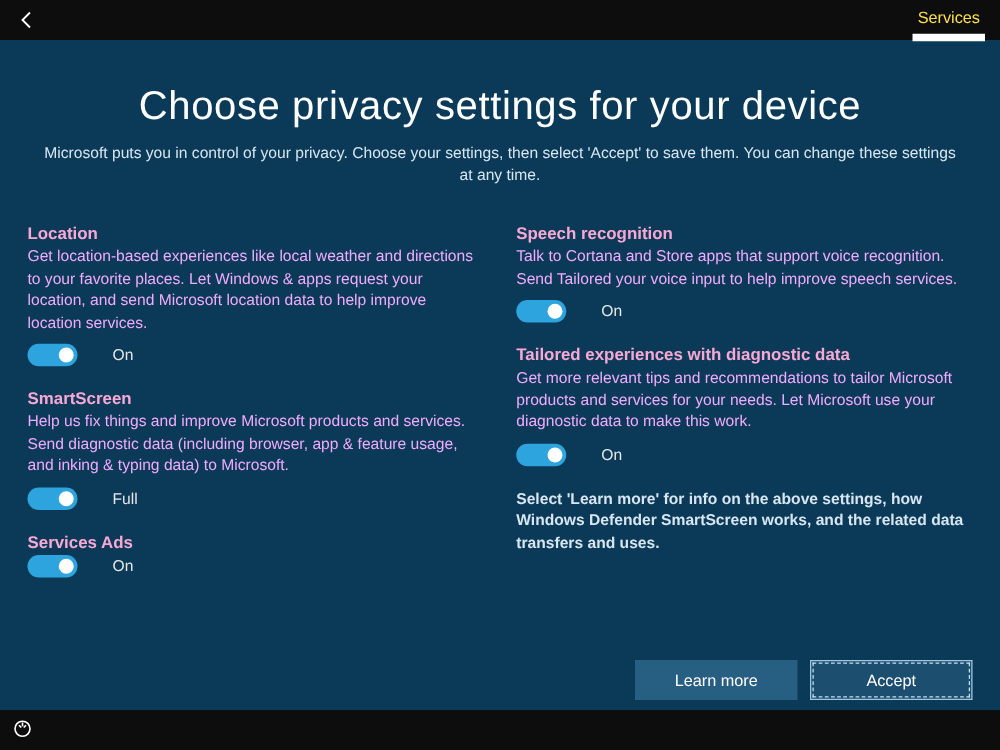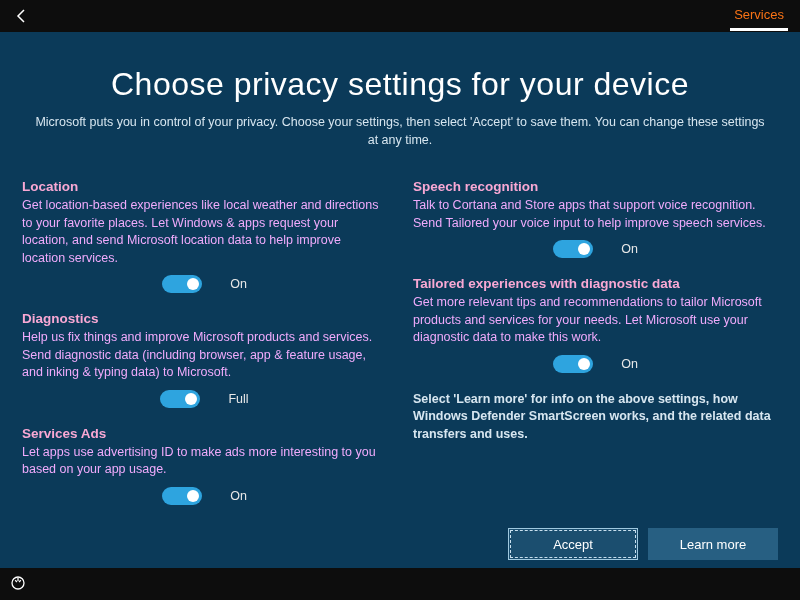--- a/index.html
+++ b/index.html
@@ -1,28 +1,28 @@
 <!DOCTYPE html>
 <html><head>
   <meta charset="utf-8">
   <style>
     * { margin: 0; padding: 0; box-sizing: border-box; font-family: "Segoe UI", -apple-system, sans-serif; }
     body { width: 800px; height: 600px; background: #0b3a59; color: #fff; font-size: 13px; overflow: hidden; }
     .topbar { height: 32px; background: #0d0d0d; display: flex; align-items: center; justify-content: space-between; padding: 0 12px; }
     .back-arrow { width: 20px; height: 20px; display: flex; align-items: center; justify-content: center; cursor: pointer; }
-    .tab-label { color: #f97316; font-size: 13px; padding: 6px 4px; border-bottom: 3px solid #ffffff; }
+    .tab-label { color: #fde047; font-size: 13px; padding: 6px 4px; border-bottom: 6px solid #ffffff; }
     .content { padding: 34px 22px 0 22px; height: 520px; }
     .title { text-align: center; font-weight: 300; font-size: 32px; letter-spacing: .5px; margin-bottom: 10px; }
     .subtitle { text-align: center; font-size: 12.5px; color: #d7e6f0; max-width: 740px; margin: 0 auto 30px; line-height: 1.45; }
     .cols { display: flex; gap: 26px; }
     .col { flex: 1; }
     .setting { margin-bottom: 18px; }
     .st-title { font-weight: 600; font-size: 13.5px; margin-bottom: 3px; color: #f9a8d4; }
     .st-desc { font-size: 12.5px; color: #f0abfc; line-height: 1.4; margin-bottom: 8px; }
-    .toggle-row { display: flex; align-items: center; gap: 28px; justify-content: center; }
+    .toggle-row { display: flex; align-items: center; gap: 28px; }
     .toggle { width: 40px; height: 18px; border-radius: 9px; background: #2ea4df; position: relative; cursor: pointer; }
     .knob { width: 12px; height: 12px; border-radius: 50%; background: #fff; position: absolute; top: 3px; right: 3px; }
     .toggle-lbl { font-size: 12.5px; color: #e8e8e8; }
     .note { font-size: 12.5px; color: #d7e6f0; line-height: 1.4; margin-top: 10px; font-weight: bold; }
     .buttons { position: absolute; right: 22px; top: 528px; display: flex; gap: 10px; }
     .btn { width: 130px; height: 32px; font-size: 13px; border: none; cursor: pointer; color: #fff; }
     .btn.learn { background: #275f82; }
     .btn.accept { background: #1b4e6f; outline: 1px dashed #c9e0ef; outline-offset: -3px; border: 1.5px solid #9fc8df; }
     .footer { position: absolute; bottom: 0; height: 32px; width: 100%; background: #0d0d0d; display: flex; align-items: center; padding-left: 10px; }
     .power-icon { width: 18px; height: 18px; }
@@ -51,33 +51,32 @@
         <div class="st-desc">Get location-based experiences like local weather and directions to your favorite places. Let Windows &amp; apps request your location, and send Microsoft location data to help improve location services.</div>
         <div class="toggle-row">
           <div class="toggle">
               <div class="knob"></div>
             </div>
           <span class="toggle-lbl">On</span>
         </div>
       </div>
 
       <div class="setting">
-        <div class="st-title">Diagnostics</div>
+        <div class="st-title">SmartScreen</div>
         <div class="st-desc">Help us fix things and improve Microsoft products and services. Send diagnostic data (including browser, app &amp; feature usage, and inking &amp; typing data) to Microsoft.</div>
         <div class="toggle-row">
           <div class="toggle">
               <div class="knob"></div>
             </div>
           <span class="toggle-lbl">Full</span>
         </div>
       </div>
 
       <div class="setting">
         <div class="st-title">Services Ads</div>
-        <div class="st-desc">Let apps use advertising ID to make ads more interesting to you based on your app usage.</div>
         <div class="toggle-row">
           <div class="toggle">
               <div class="knob"></div>
             </div>
           <span class="toggle-lbl">On</span>
         </div>
       </div>
 
     </div>
     <div class="col">
@@ -104,22 +103,22 @@
         </div>
       </div>
 
       <div class="note">Select 'Learn more' for info on the above settings, how Windows Defender SmartScreen works, and the related data transfers and uses.</div>
 
     </div>
   </div>
 </div>
 
 <div class="buttons">
+  <button class="btn learn">Learn more</button>
   <button class="btn accept">Accept</button>
-  <button class="btn learn">Learn more</button>
 </div>
 
 <div class="footer">
   <div class="power-icon">
     <svg viewBox="0 0 16 16" width="16" height="16">
         <circle cx="8" cy="8" r="6" stroke="#fff" stroke-width="1.3" fill="none"></circle>
         <path d="M8 3v3M5.2 5.2 7 7M10.8 5.2 9 7" stroke="#fff" stroke-width="1.3"></path>
       </svg>
   </div>
 </div>

